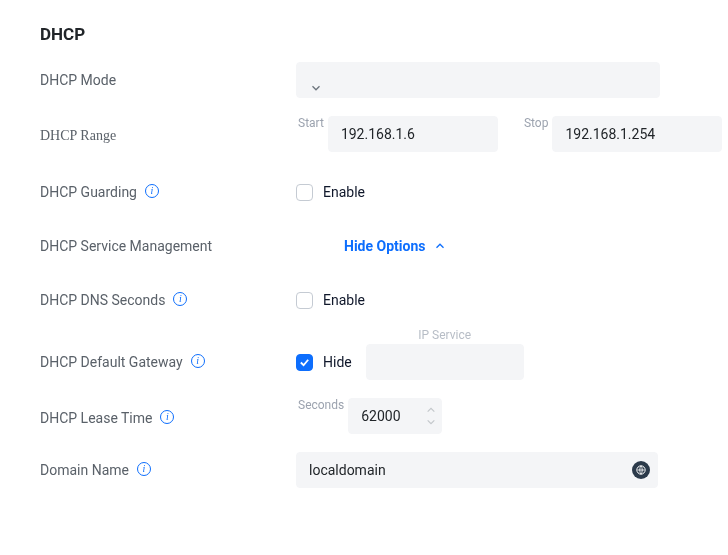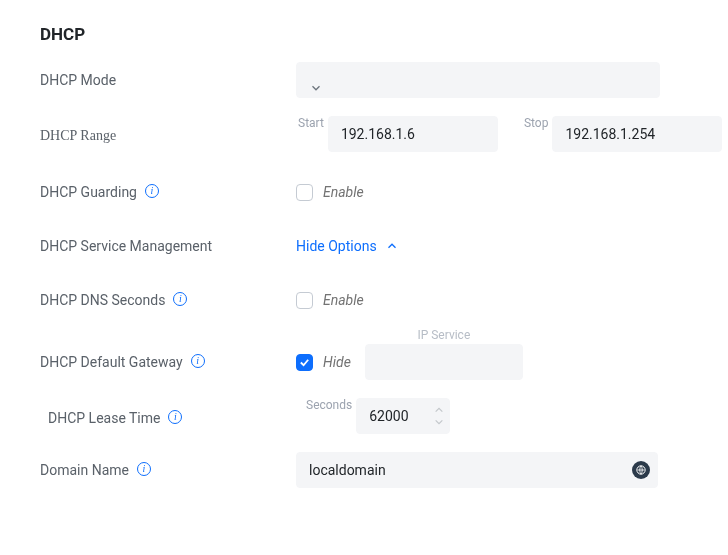--- a/index.html
+++ b/index.html
@@ -90,23 +90,22 @@
     display: flex;
     align-items: center;
     justify-content: center;
   }
   .domain-badge svg { width:10px; height:10px; }
   .chk-label {
     display: flex;
     align-items: center;
     gap: 10px;
     font-size: 14px;
-    color: #737373;
+    color: #0f172a;
     cursor: pointer;
-    font-style: italic;
   }
   .chk {
     width: 17px;
     height: 17px;
     border: 1.5px solid #c5cbd3;
     border-radius: 4px;
     background: #fff;
     display: inline-flex;
     align-items: center;
     justify-content: center;
@@ -117,21 +116,22 @@
   }
   .chk.checked svg { display:block; }
   .chk svg { display:none; width:11px; height:11px; }
   .link-action {
     color: #0d6efd;
     font-size: 14px;
     display: inline-flex;
     align-items: center;
     gap: 8px;
     cursor: pointer;
-    font-weight: 400;
+    font-weight: 700;
+    margin-left: 48px;
   }
   .info-icon {
     width: 14px;
     height: 14px;
     border: 1px solid #0d6efd;
     border-radius: 50%;
     color: #0d6efd;
     display: inline-flex;
     align-items: center;
     justify-content: center;
@@ -288,21 +288,21 @@
         <span>Hide</span>
       </label>
       <div class="ip-placeholder-wrap">
         <div class="ip-placeholder-hint">IP Service</div>
         <input class="text-input" disabled="" value="" style="">
       </div>
     </div>
   </div>
 
   <div class="row" style="align-items:flex-end; margin-top:10px;">
-    <div class="label-col" style="align-self:flex-end; padding-bottom:8px;margin-left:8px;">
+    <div class="label-col" style="align-self:flex-end; padding-bottom:8px;">
       <span>DHCP Lease Time</span>
       <span class="info-icon">i</span>
     </div>
     <div class="field-col">
       <div class="field-stack">
         <span class="small-label">Seconds</span>
         <div class="spinner-input">
           <input class="num-input" value="62000" style="">
           <div class="spinner-btn up">
             <svg viewBox="0 0 12 8">

